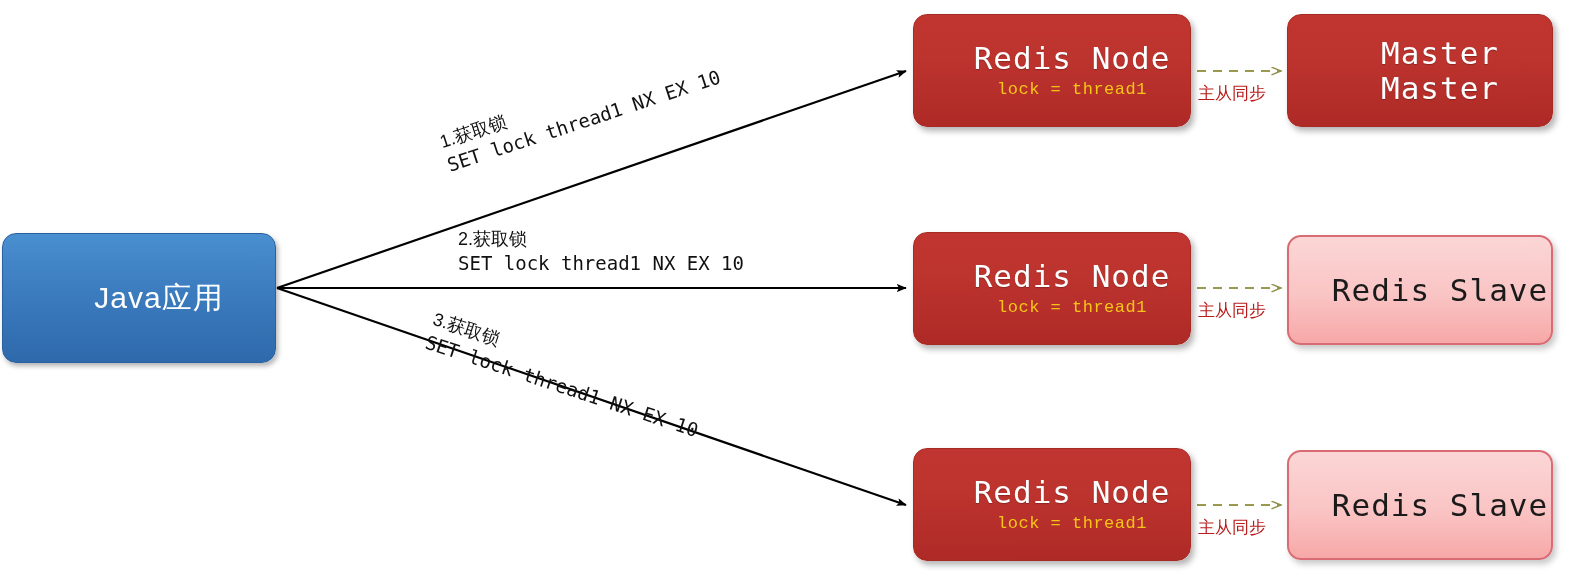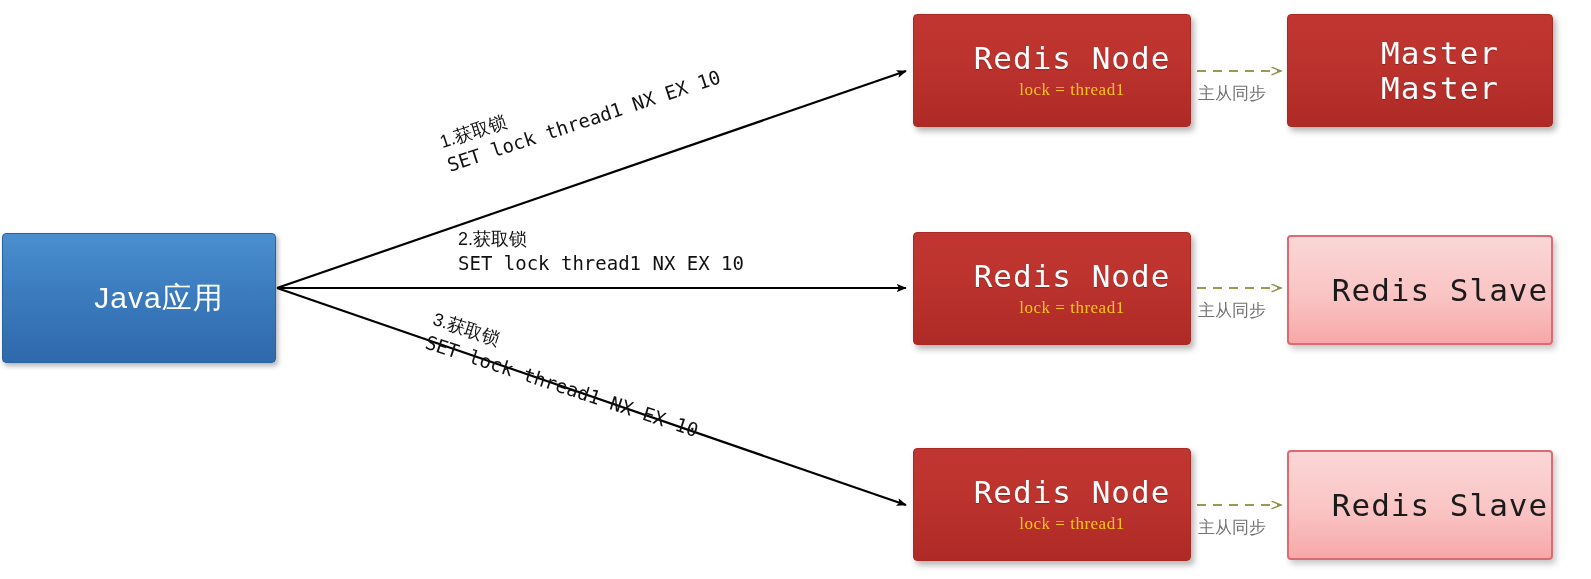--- a/index.html
+++ b/index.html
@@ -15,21 +15,21 @@
     width: 1591px;
     height: 579px;
     background: #ffffff;
     overflow: hidden;
   }
 
   
   .box {
     position: absolute;
     box-sizing: border-box;
-    border-radius: 4px;
+    border-radius: 14px;
     display: flex;
     flex-direction: column;
     align-items: center;
     justify-content: center;
     text-align: center;
     user-select: none;
     padding-left: 40px;
   }
 
   
@@ -54,21 +54,21 @@
   }
   .box-red .title {
     font-family: "DejaVu Sans Mono", "Liberation Mono", monospace;
     font-size: 31px;
     color: #ffffff;
     letter-spacing: 1px;
     text-shadow: 0 1px 1px rgba(0,0,0,0.25);
     line-height: 1.1;
   }
   .box-red .sub {
-    font-family: Liberation Serif, serif;
+    font-family: Liberation Mono, monospace;
     font-size: 17px;
     color: #f5c518;
     letter-spacing: 0.5px;
     margin-top: 6px;
     line-height: 1.1;
   }
 
   
   .box-pink {
     background: linear-gradient(180deg, #fbd6d6 0%, #fac4c4 55%, #f7a8a8 100%);
@@ -128,21 +128,21 @@
     top: 308px;
     transform: rotate(18.2deg);
     transform-origin: left top;
   }
 
   
   .sync-label {
     position: absolute;
     font-family: "Liberation Sans", sans-serif;
     font-size: 17px;
-    color: #737373;
+    color: #b91c1c;
     white-space: nowrap;
     user-select: none;
   }
 </style>
 </head>
 <body>
 
 <div id="canvas">
 
   <svg id="overlay" viewBox="0 0 1591 579" xmlns="http://www.w3.org/2000/svg">

